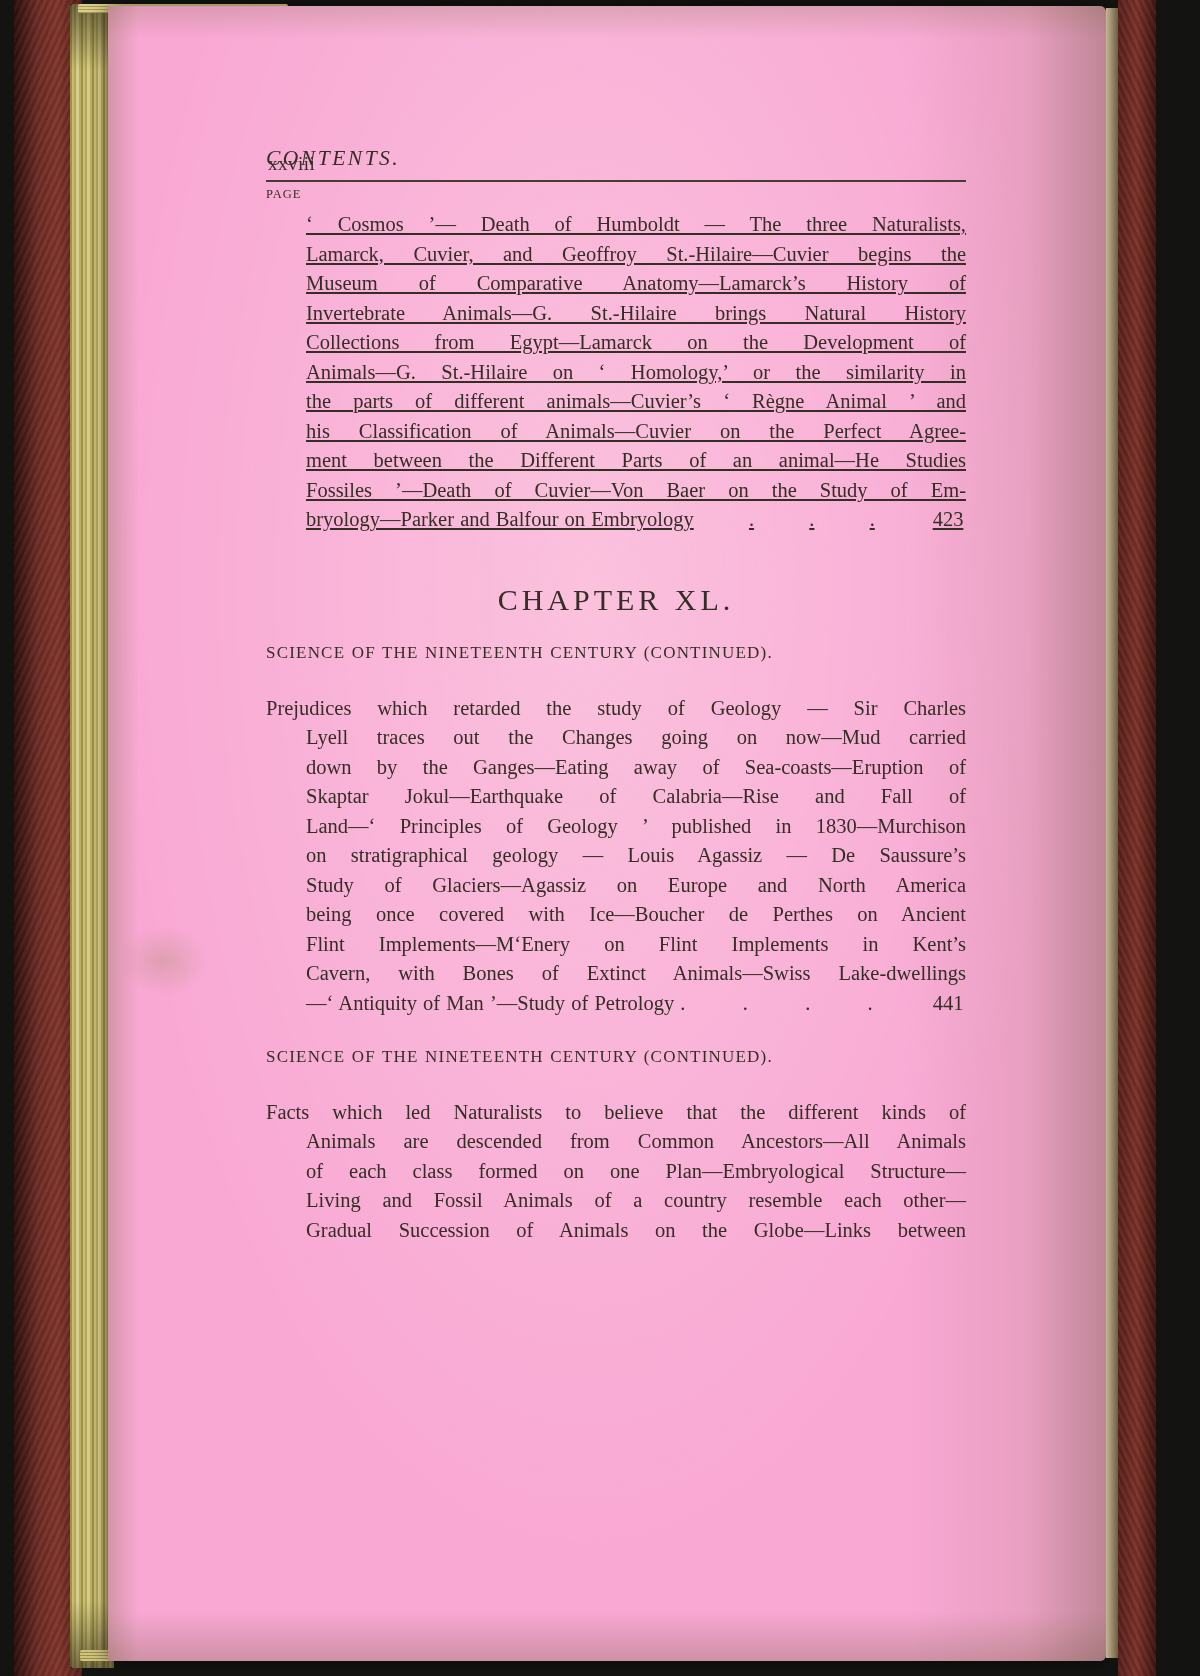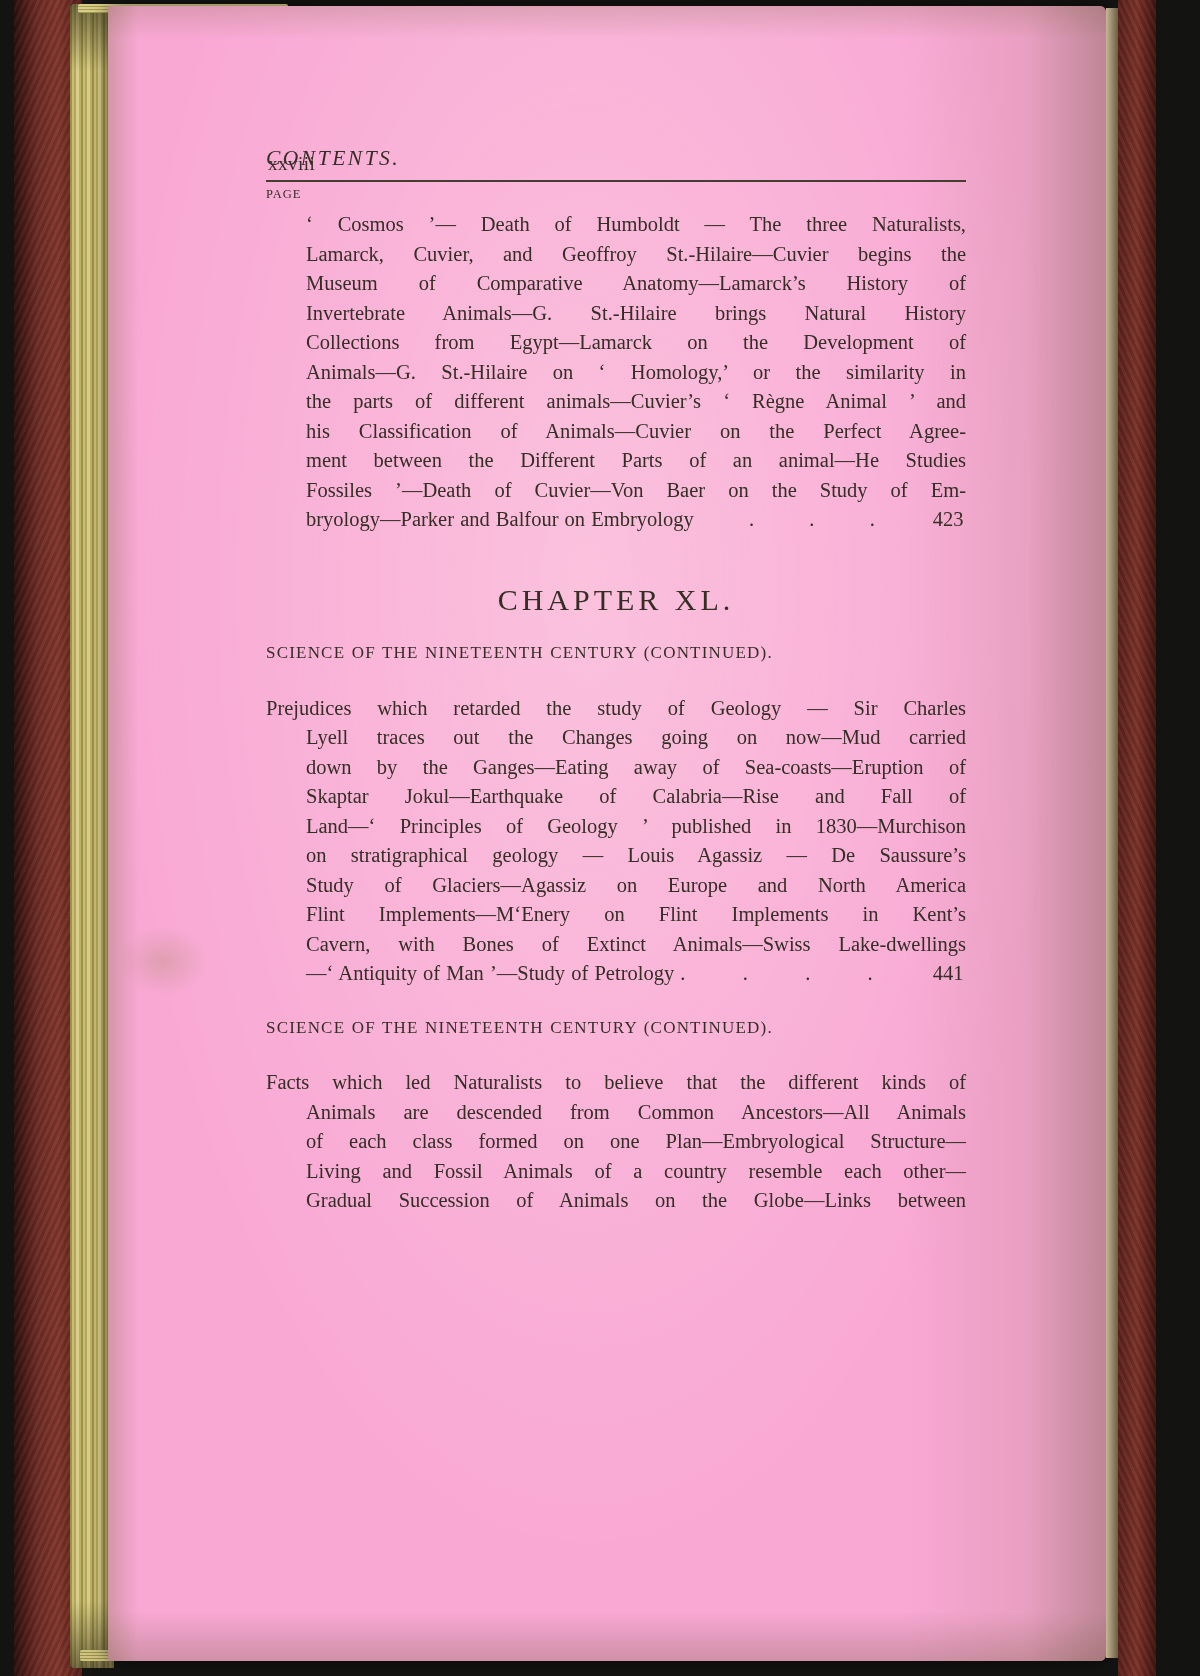--- a/index.html
+++ b/index.html
@@ -83,21 +83,21 @@
   .running-head {
     display: block; text-align: left; font-style: italic;
     font-size: 21.5px; letter-spacing: 2.5px;
   }
   .rule { border-bottom: 2px solid #453d31; margin-top: 4px; }
   .page-col-label {
     text-align: left; font-size: 12.5px; letter-spacing: 1px;
     margin-top: 5px; padding-right: 2px; line-height: 14px;
   }
 
-  #toc > .entry:first-child { margin-top: 9px; }
+  #toc > .entry:first-child { margin-top: 9px; text-decoration: underline; }
   .entry { margin-top: 26px; }
   .line { text-align: justify; text-align-last: justify; }
   .entry.hang .line { margin-left: 40px; }
   .entry.hang .line.first { margin-left: 0; }
   .entry.indent-all .line { margin-left: 40px; }
   .last-line { display: flex; align-items: baseline; margin-left: 40px; }
   .last-text { white-space: nowrap; }
   .leader { flex: 1; display: flex; justify-content: space-evenly; }
   .pagenum { text-align: center; min-width: 36px; }
 
@@ -151,20 +151,21 @@
           <div class="chapter-heading">CHAPTER XL.</div>
           <div class="chapter-subtitle">SCIENCE OF THE NINETEENTH CENTURY (CONTINUED).</div>
           <div class="entry hang">
             <div class="line first">Prejudices which retarded the study of Geology — Sir Charles</div>
             <div class="line">Lyell traces out the Changes going on now—Mud carried</div>
             <div class="line">down by the Ganges—Eating away of Sea-coasts—Eruption of</div>
             <div class="line">Skaptar Jokul—Earthquake of Calabria—Rise and Fall of</div>
             <div class="line">Land—‘ Principles of Geology ’ published in 1830—Murchison</div>
             <div class="line">on stratigraphical geology — Louis Agassiz — De Saussure’s</div>
             <div class="line">Study of Glaciers—Agassiz on Europe and North America</div>
+            <div class="line">being once covered with Ice—Boucher de Perthes on Ancient</div>
             <div class="line">Flint Implements—M‘Enery on Flint Implements in Kent’s</div>
             <div class="line">Cavern, with Bones of Extinct Animals—Swiss Lake-dwellings</div>
             <div class="last-line">
               <div class="last-text">—‘ Antiquity of Man ’—Study of Petrology .</div>
               <div class="leader">
                 <div class="dot">.</div>
                 <div class="dot">.</div>
                 <div class="dot">.</div>
               </div>
               <div class="pagenum">441</div>

